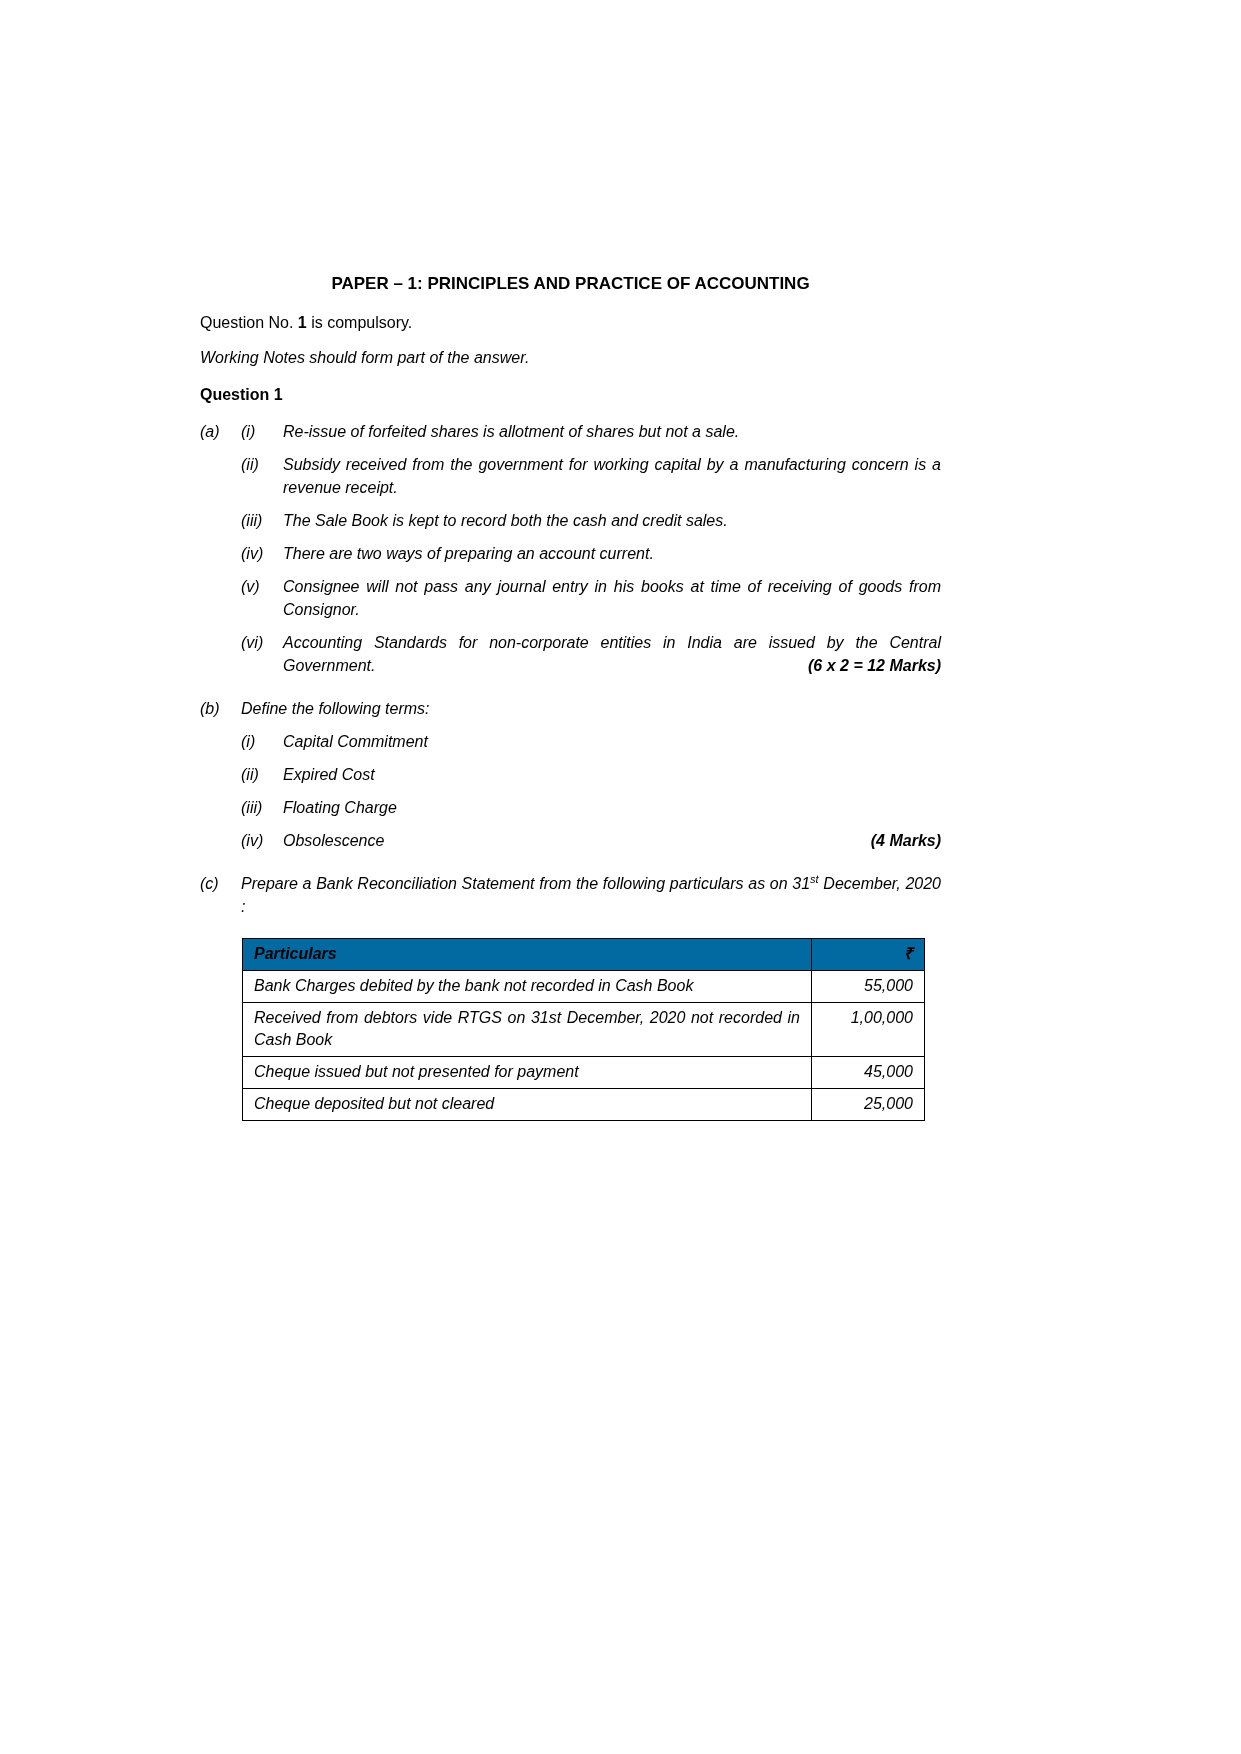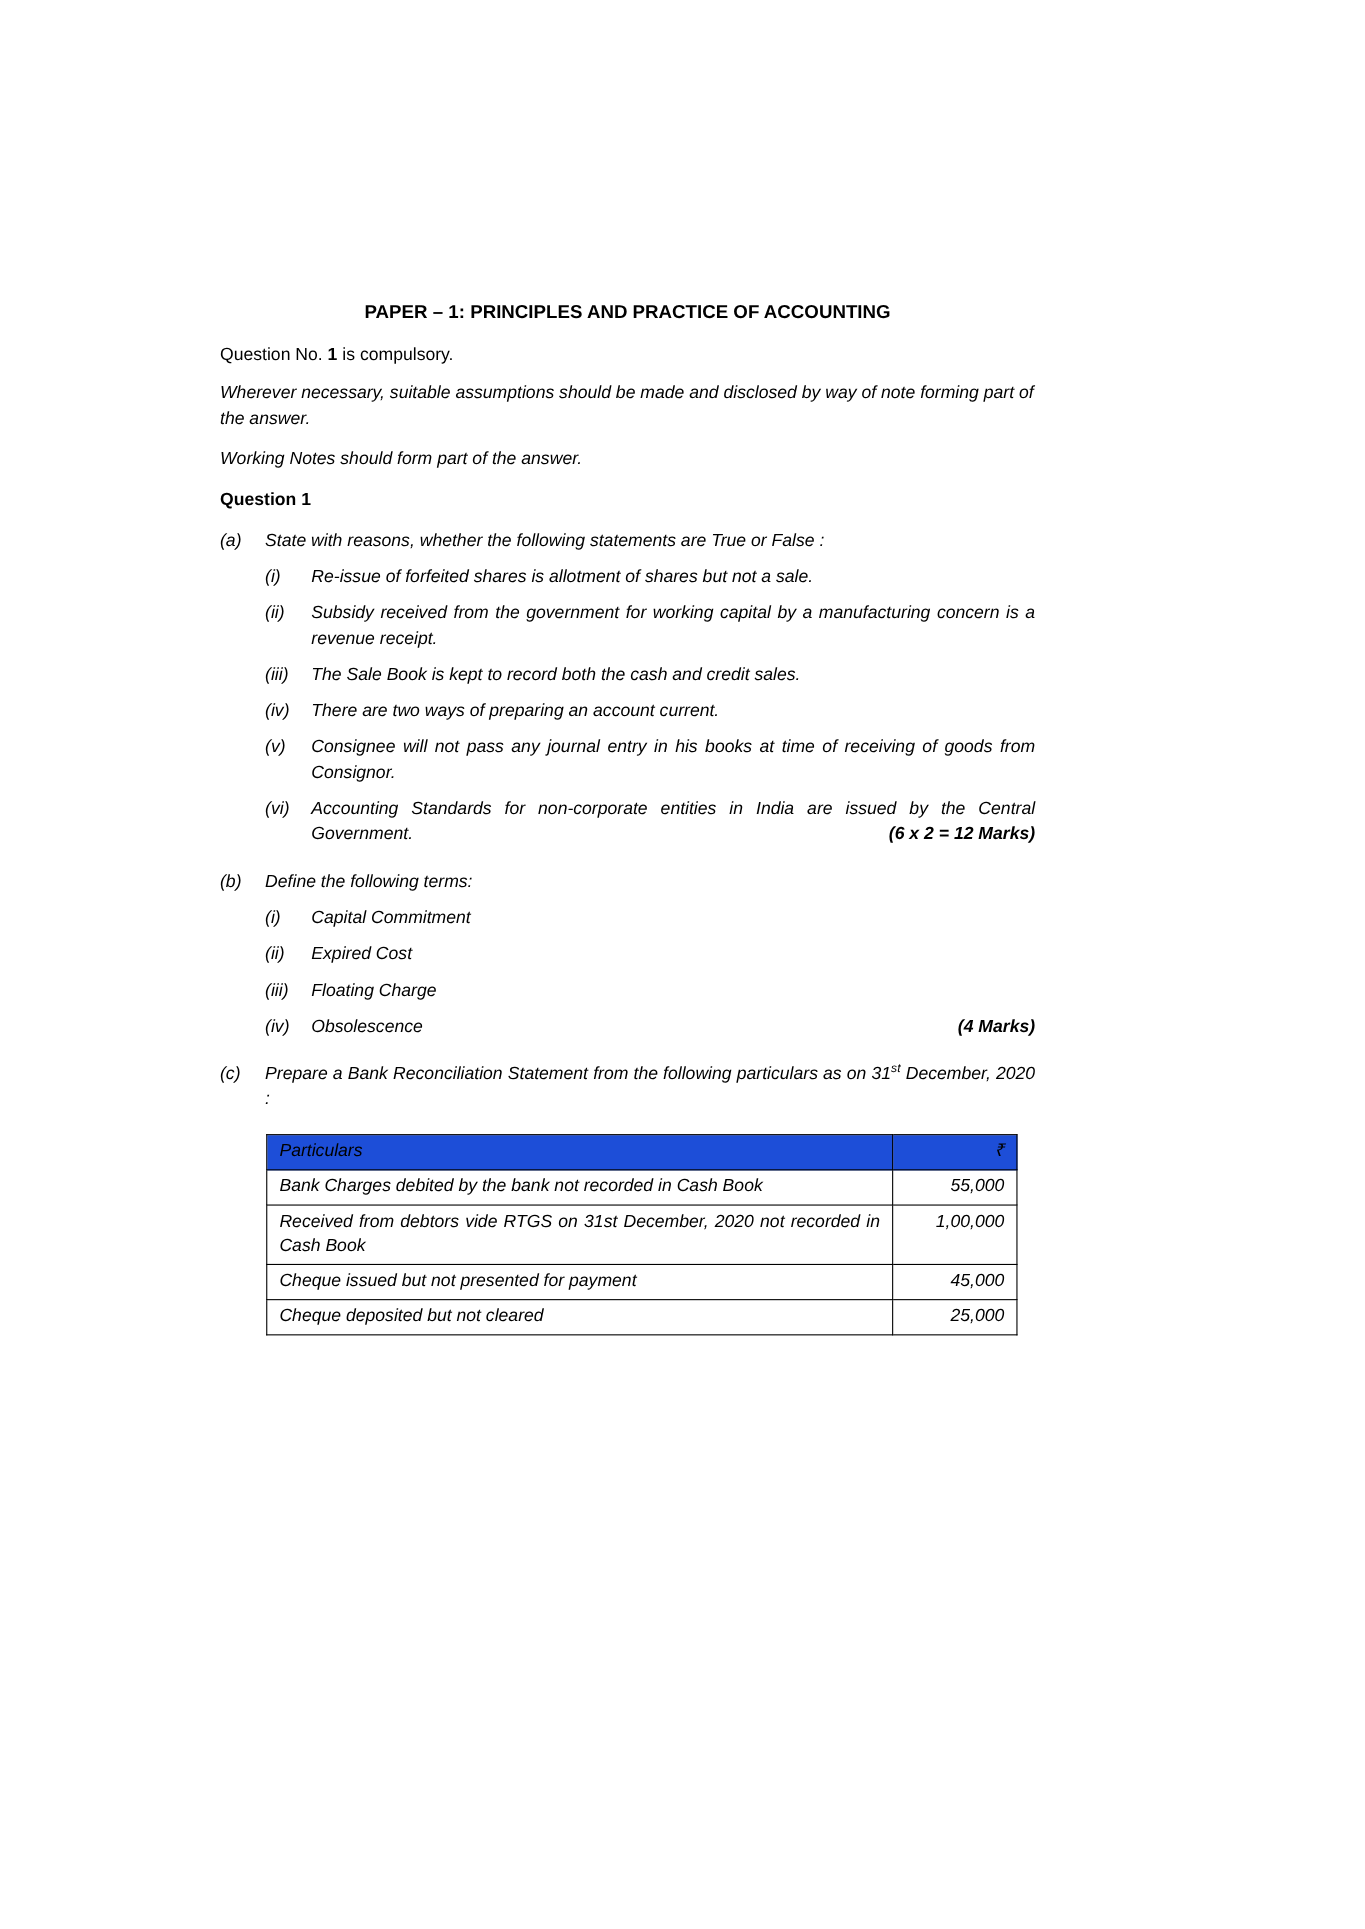--- a/index.html
+++ b/index.html
@@ -80,22 +80,22 @@
     font-style: italic;
     font-size: 16px;
   }
   .brs-table th, .brs-table td {
     border: 1px solid #000000;
     padding: 4px 11px 5px 11px;
     vertical-align: top;
     line-height: 22px;
   }
   .brs-table th {
-    background: #1d4ed8;
-    font-weight: normal;
+    background: #0369a1;
+    font-weight: bold;
     text-align: left;
   }
   .brs-table th.amt, .brs-table td.amt {
     text-align: right;
     width: 113px;
   }
   .brs-table td.particulars { text-align: justify; }
 </style>
 </head>
 <body>
@@ -103,30 +103,28 @@
 <div class="page">
   <div class="content">
 
     <div class="title">PAPER – 1: PRINCIPLES AND PRACTICE OF ACCOUNTING</div>
 
     <div class="center head-line">
       <span>Question No. </span><span class="b">1</span><span> is compulsory.</span>
     </div>
 
 
-    <div class="center note it">Wherever necessary, suitable assumptions should be made and disclosed by way of note forming part of the answer.</div>
 
     <div class="center note it">Working Notes should form part of the answer.</div>
 
     <div class="q-heading">Question 1</div>
 
     <div class="part">
       <div class="part-label">(a)</div>
       <div class="part-body">
-        <div class="part-intro">State with reasons, whether the following statements are True or False :</div>
 
         <div class="sub-item">
           <span class="sub-label">(i)</span>
           <div class="sub-text">Re-issue of forfeited shares is allotment of shares but not a sale.</div>
         </div>
 
         <div class="sub-item">
           <span class="sub-label">(ii)</span>
           <div class="sub-text">Subsidy received from the government for working capital by a manufacturing concern is a revenue receipt.</div>
         </div>

